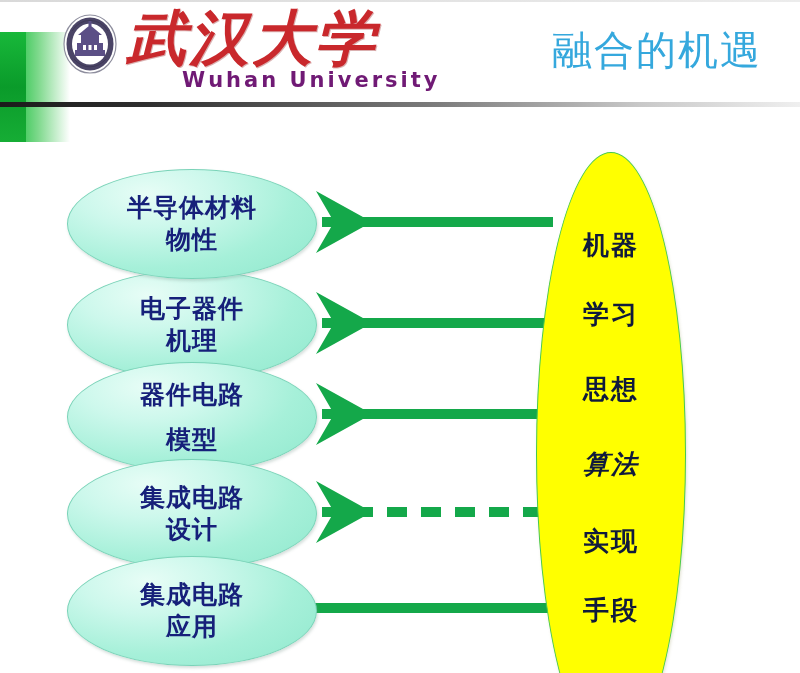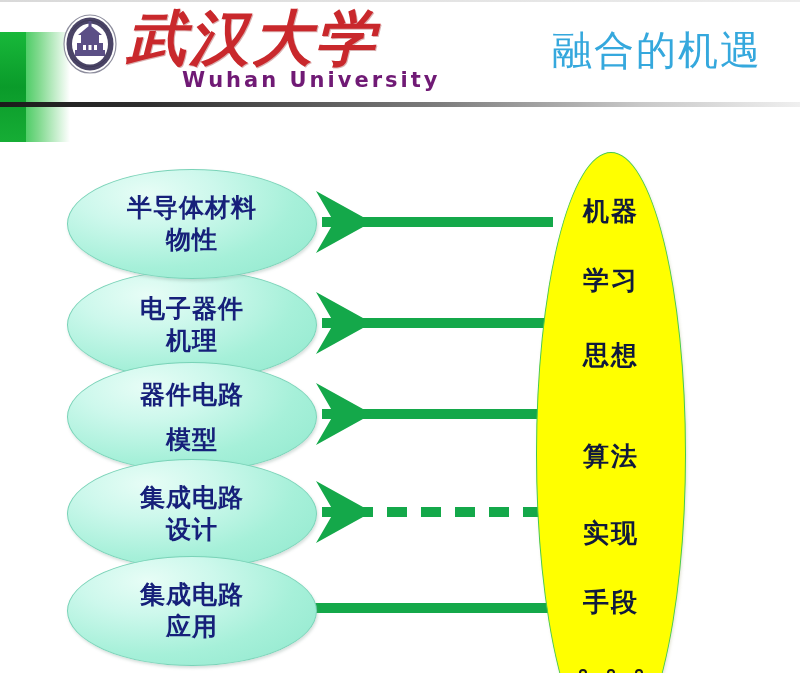--- a/index.html
+++ b/index.html
@@ -226,24 +226,24 @@
       <div class="line">集成电路</div>
       <div class="line">设计</div>
     </div>
 
     <div class="node-ellipse" style="left:67px; top:452px; width:250px; height:110px;">
       <div class="line">集成电路</div>
       <div class="line">应用</div>
     </div>
 
     <div class="yellow-ellipse">
-      <div class="y-text" style="margin-top:42px;">机器</div>
+      <div class="y-text" style="margin-top:76px;">机器</div>
       <div class="y-text">学习</div>
       <div class="y-text" style="margin-top:42px;">思想</div>
-      <div class="y-text" style="margin-top:68px;">算法</div>
+      <div class="y-text" style="margin-top:42px;font-style:italic;">算法</div>
       <div class="y-text" style="margin-top:44px;text-align:right;">实现</div>
       <div class="y-text">手段</div>
       <div class="dots-row" style="margin-top:50px;">
         <span class="dot"></span>
         <span class="dot"></span>
         <span class="dot"></span>
       </div>
     </div>
 
   </div>

